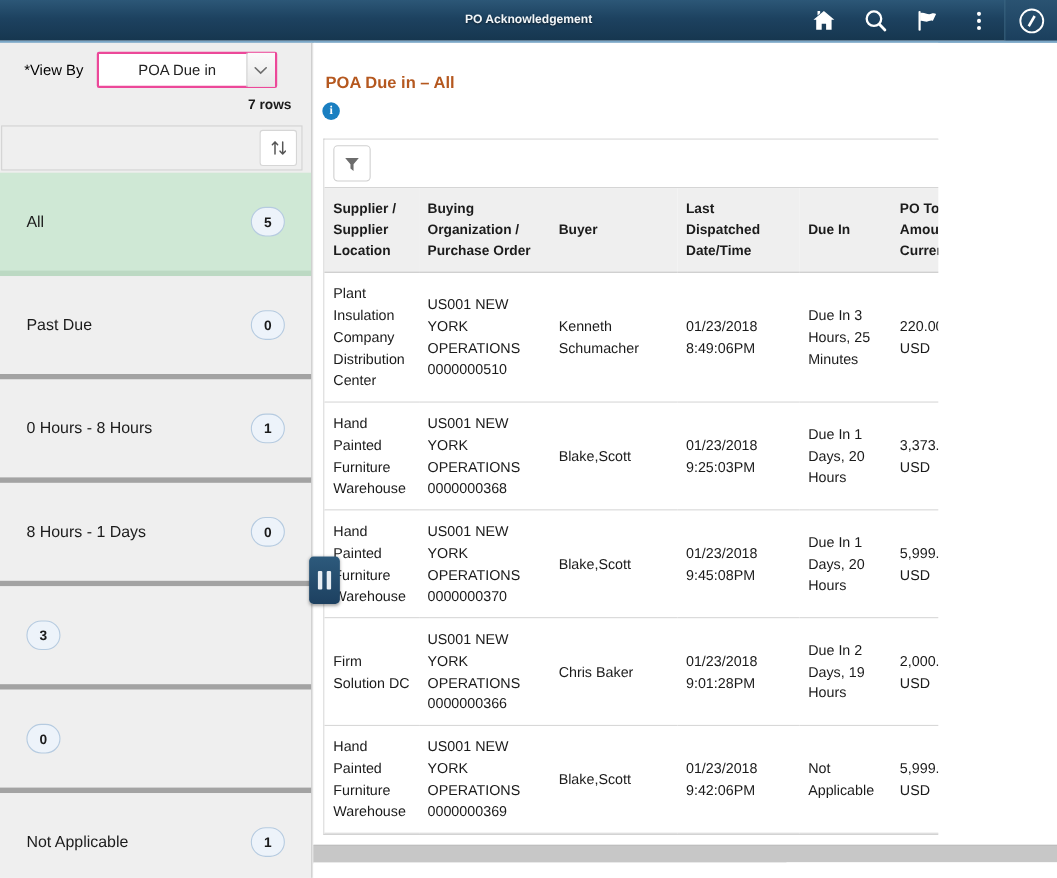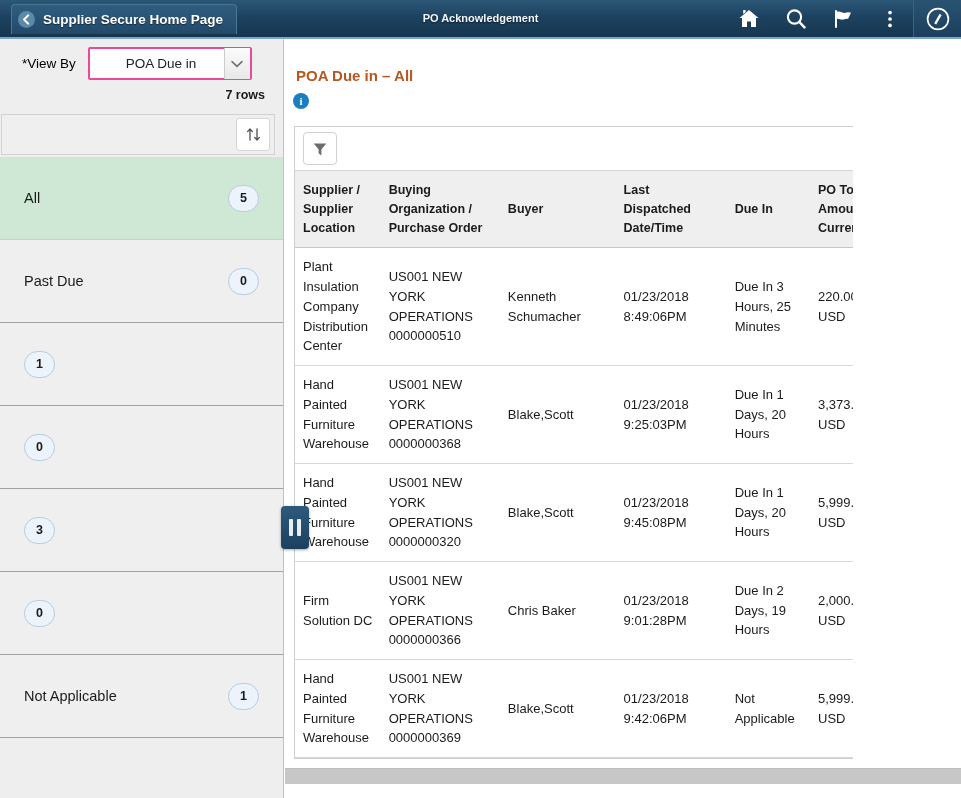--- a/index.html
+++ b/index.html
@@ -130,24 +130,24 @@
     position: absolute; right: 4px; top: 3px;
     width: 34px; height: 33px;
     background: #ffffff;
     border: 1px solid #d6d6d6;
     border-radius: 3px;
     display: flex; align-items: center; justify-content: center;
     cursor: pointer;
   }
   .side-list { margin-top: 2px; }
   .side-item {
-    height: 83px;
+    height: 94px;
     display: flex; align-items: center;
     padding: 0 0 0 24px;
-    border-bottom: 1px solid #a3a3a3;
+    border-bottom: 5px solid #a3a3a3;
     background: #efefef;
     cursor: pointer;
   }
   .side-item.selected { background: #cfe8d5; border-bottom-color: #bcd9c3; }
   .side-item-label {
     flex: 1; font-size: 14.5px; color: #1b1b1b;
     white-space: nowrap;
   }
   .badge {
     min-width: 31px; height: 27px;
@@ -272,28 +272,20 @@
   .main-left-edge {
     position: absolute; left: 285px; top: 39px;
     width: 2px; height: 759px; background: #e4e4e4;
   }
 </style>
 </head>
 <body>
 
 <div class="app-header">
 
-  <div class="back-btn">
-    <span class="back-chevron">
-      <svg width="17" height="17" viewBox="0 0 17 17">
-        <path d="M10.3 4.3 L6 8.5 L10.3 12.7" fill="none" stroke="#ffffff" stroke-width="1.9" stroke-linecap="round" stroke-linejoin="round"></path>
-      </svg>
-    </span>
-    <span class="back-label">Supplier Secure Home Page</span>
-  </div>
 
   <div class="header-title">PO Acknowledgement</div>
 
   <div class="header-icons">
     <div class="hicon">
       <svg width="24" height="24" viewBox="0 0 24 24">
         <path d="M12 3 L2.5 11 L5 11 L5 20 L10 20 L10 14.5 L14 14.5 L14 20 L19 20 L19 11 L21.5 11 Z" fill="#ffffff"></path>
         <path d="M12 2.2 L8.6 5 L8.6 3.1 L6.2 3.1 L6.2 7 L12 2.2" fill="#ffffff"></path>
       </svg>
     </div>
@@ -354,23 +346,25 @@
   <div class="side-list">
     <div class="side-item selected">
       <span class="side-item-label">All</span>
       <span class="badge">5</span>
     </div>
     <div class="side-item">
       <span class="side-item-label">Past Due</span>
       <span class="badge">0</span>
     </div>
     <div class="side-item">
+      <span class="side-item-label">0 Hours - 8 Hours</span>
       <span class="badge">1</span>
     </div>
     <div class="side-item">
+      <span class="side-item-label">8 Hours - 1 Days</span>
       <span class="badge">0</span>
     </div>
     <div class="side-item">
       <span class="badge">3</span>
     </div>
     <div class="side-item">
       <span class="badge">0</span>
     </div>
     <div class="side-item">
       <span class="side-item-label">Not Applicable</span>
@@ -439,21 +433,21 @@
           <td>Hand Painted Furniture Warehouse</td>
           <td>US001 NEW YORK OPERATIONS 0000000368</td>
           <td>Blake,Scott</td>
           <td>01/23/2018 9:25:03PM</td>
           <td>Due In 1 Days, 20 Hours</td>
           <td>3,373.44 USD</td>
           <td>Dispatched</td>
         </tr>
         <tr>
           <td>Hand Painted Furniture Warehouse</td>
-          <td>US001 NEW YORK OPERATIONS 0000000320</td>
+          <td>US001 NEW YORK OPERATIONS 0000000370</td>
           <td>Blake,Scott</td>
           <td>01/23/2018 9:45:08PM</td>
           <td>Due In 1 Days, 20 Hours</td>
           <td>5,999.60 USD</td>
           <td>Dispatched</td>
         </tr>
         <tr>
           <td>Firm Solution DC</td>
           <td>US001 NEW YORK OPERATIONS 0000000366</td>
           <td>Chris Baker</td>

